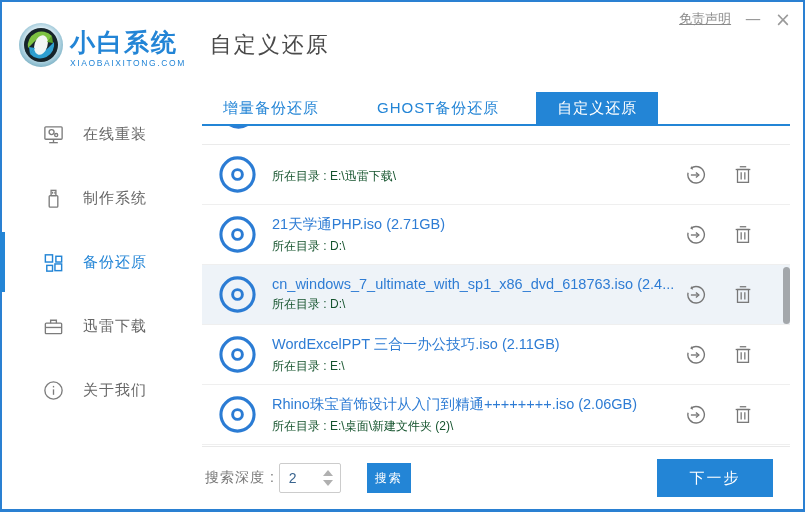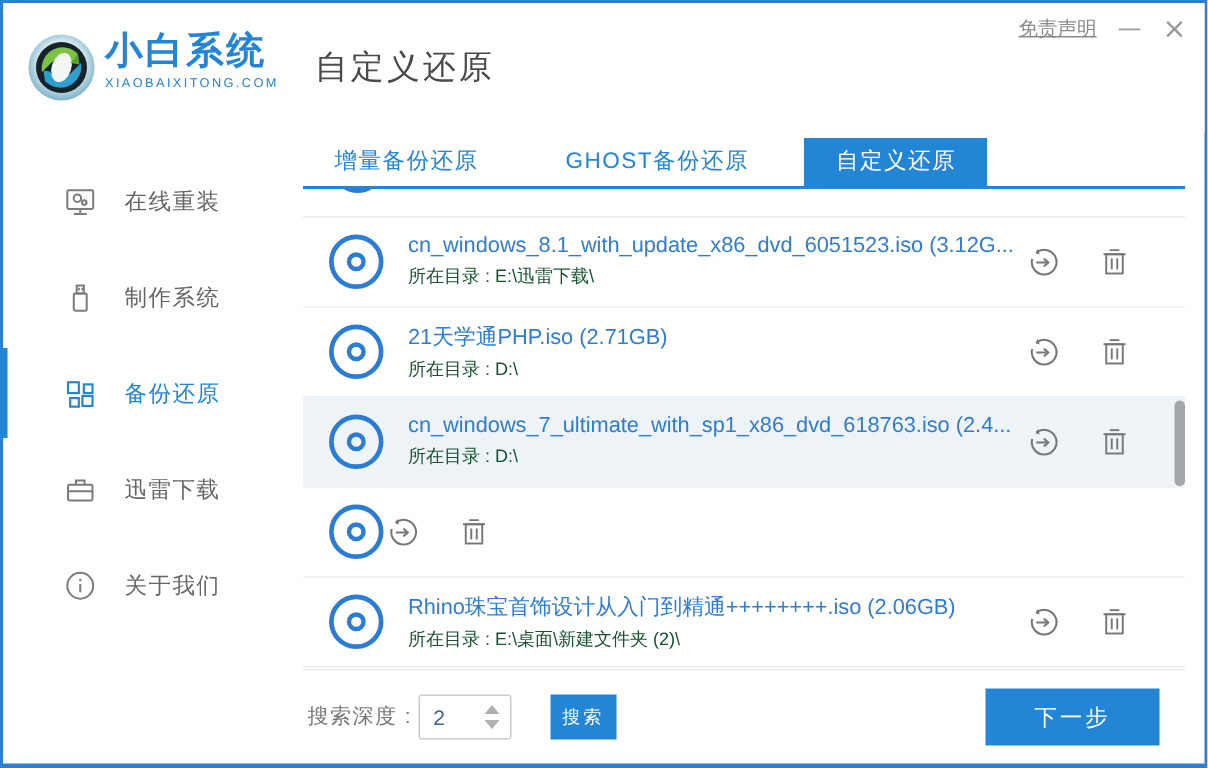--- a/index.html
+++ b/index.html
@@ -7,21 +7,21 @@
     font-family: "Liberation Sans", "DejaVu Sans", sans-serif;
     background:#fff; width:805px; height:512px; overflow:hidden;
   }
   .window {
     width:805px; height:512px; background:#fff;
     border:2px solid #2a80d2; border-bottom-width:3px;
     position:relative; display:flex; flex-direction:column;
   }
   
   .header { height:86px; display:flex; align-items:center; position:relative; flex:none; background:#fff; }
-  .logo { display:flex; align-items:flex-start; margin-left:16px; }
+  .logo { display:flex; align-items:flex-end; margin-left:16px; }
   .logo-icon { width:46px; height:46px; flex:none; }
   .logo-text { margin-left:6px; }
   .logo-name { color:#2385d6; font-size:25px; font-weight:bold; letter-spacing:2px; line-height:1; }
   .logo-domain { color:#2385d6; font-size:8.5px; letter-spacing:1.6px; margin-top:3px; }
   .page-title { margin-left:24px; font-size:22px; color:#4a4a4a; letter-spacing:2px; }
   .header-right { position:absolute; top:8px; right:12px; display:flex; align-items:center; gap:14px; }
   .disclaimer { font-size:13px; color:#8a8a8a; text-decoration:underline; cursor:pointer; }
   .win-btn { color:#9a9a9a; font-size:16px; line-height:16px; cursor:pointer; background:none; border:none;
              font-family:"DejaVu Sans", sans-serif; }
   .win-btn.close { font-size:19px; }
@@ -185,21 +185,20 @@
         </div>
 
         <div class="row">
           <span class="disc">
             <svg width="39" height="39" viewBox="0 0 40 40" fill="none">
                 <circle cx="20" cy="20" r="17" stroke="#2b7cd4" stroke-width="3.2"></circle>
                 <circle cx="20" cy="20" r="5" stroke="#2b7cd4" stroke-width="3"></circle>
               </svg>
           </span>
           <span class="row-text">
-            <div class="row-title">cn_windows_8.1_with_update_x86_dvd_6051523.iso (3.12G...</div>
             <div class="row-path">所在目录 : E:\迅雷下载\</div>
           </span>
           <span class="row-actions">
             <span class="act-icon">
               <svg width="22" height="22" viewBox="0 0 24 24" fill="none" stroke="#777" stroke-width="1.5">
                 <path d="M7.5 4.8 A9 9 0 1 1 4.5 9.5"></path>
                   <path d="M8.5 2.2 L7 5.2 L10 6.2" fill="#777" stroke="none"></path>
                 <line x1="7.5" y1="12" x2="15" y2="12"></line>
                   <path d="M13 9.2 L16.2 12 L13 14.8"></path>
               </svg>
@@ -279,20 +278,24 @@
             </span>
           </span>
         </div>
 
         <div class="row">
           <span class="disc">
             <svg width="39" height="39" viewBox="0 0 40 40" fill="none">
                 <circle cx="20" cy="20" r="17" stroke="#2b7cd4" stroke-width="3.2"></circle>
                 <circle cx="20" cy="20" r="5" stroke="#2b7cd4" stroke-width="3"></circle>
               </svg>
+          </span>
+          <span class="row-text">
+            <div class="row-title">WordExcelPPT 三合一办公技巧.iso (2.11GB)</div>
+            <div class="row-path">所在目录 : E:\</div>
           </span>
           <span class="row-actions">
             <span class="act-icon">
               <svg width="22" height="22" viewBox="0 0 24 24" fill="none" stroke="#777" stroke-width="1.5">
                   <path d="M7.5 4.8 A9 9 0 1 1 4.5 9.5"></path>
                   <path d="M8.5 2.2 L7 5.2 L10 6.2" fill="#777" stroke="none"></path>
                   <line x1="7.5" y1="12" x2="15" y2="12"></line>
                   <path d="M13 9.2 L16.2 12 L13 14.8"></path>
                 </svg>
             </span>

